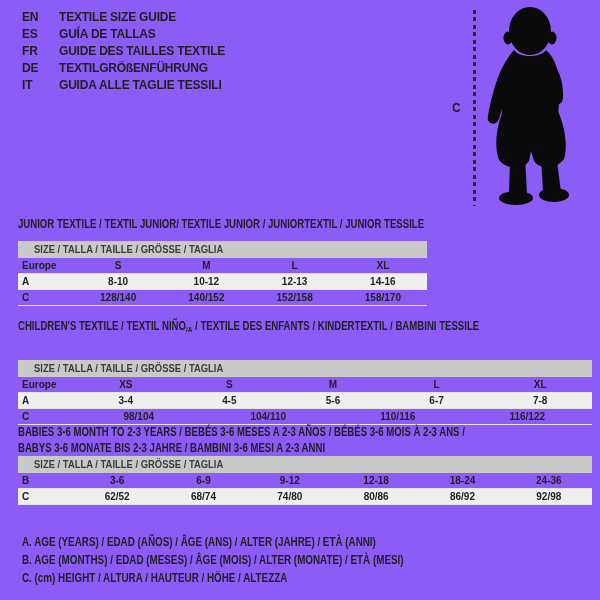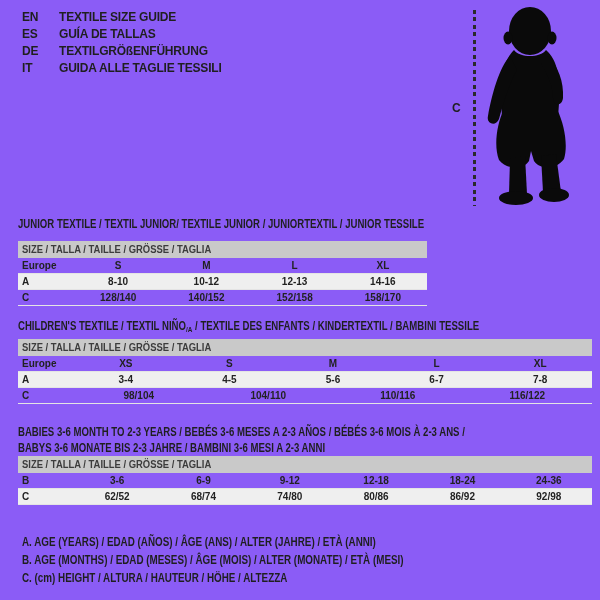--- a/index.html
+++ b/index.html
@@ -26,26 +26,26 @@
   .table-section { position:absolute; }
   .tbl-0 { left:18px; top:216px; width:409px; }
   .tbl-1 { left:18px; top:318px; width:574px; }
   .tbl-2 { left:18px; top:424px; width:574px; }
   .tbl-title { font-weight:bold; }
   .tbl-title-line {
     font-size:12px; line-height:16px; white-space:nowrap;
     transform:scaleX(0.8); transform-origin:left top; letter-spacing:0;
   }
   .tbl-0 .tbl-title { margin-bottom:9px; }
-  .tbl-1 .tbl-title { margin-bottom:1px;text-align:right; }
+  .tbl-1 .tbl-title { margin-bottom:22px;text-align:right; }
   .tbl-2 .tbl-title { }
   .sub-seg { font-size:8px; vertical-align:-2px; }
   .size-bar {
     background:#c9c9c9; color:#3c3c3c; height:17px; line-height:17px;
-    font-size:11.5px; font-weight:bold; padding-left:4px; box-sizing:border-box;
+    font-size:11.5px; font-weight:bold; padding-left:16px; box-sizing:border-box;
     white-space:nowrap; overflow:hidden;
   }
   .size-bar-text { display:inline-block; transform:scaleX(0.82); transform-origin:left center; }
   .t-row {
     display:flex; height:16px; line-height:15px; box-sizing:border-box;
     border-bottom:1px solid #e4e4e4; font-size:10px; font-weight:bold; color:#222;
   }
   .t-row:nth-child(2) { background:#efefef; }
   .t-cell { flex:1; text-align:center; white-space:nowrap; }
   .t-cell.label { flex:0 0 52px; text-align:left; padding-left:4px; }
@@ -63,20 +63,24 @@
 <div class="canvas">
 
   <div class="lang-block" id="lang-block">
       <div class="lang-row">
         <span class="lang-code">EN</span>
         <span class="lang-title">TEXTILE SIZE GUIDE</span>
       </div>
       <div class="lang-row">
         <span class="lang-code">ES</span>
         <span class="lang-title">GUÍA DE TALLAS</span>
+      </div>
+      <div class="lang-row">
+        <span class="lang-code">FR</span>
+        <span class="lang-title">GUIDE DES TAILLES TEXTILE</span>
       </div>
       <div class="lang-row">
         <span class="lang-code">DE</span>
         <span class="lang-title">TEXTILGRÖßENFÜHRUNG</span>
       </div>
       <div class="lang-row">
         <span class="lang-code">IT</span>
         <span class="lang-title">GUIDA ALLE TAGLIE TESSILI</span>
       </div>
     </div>

